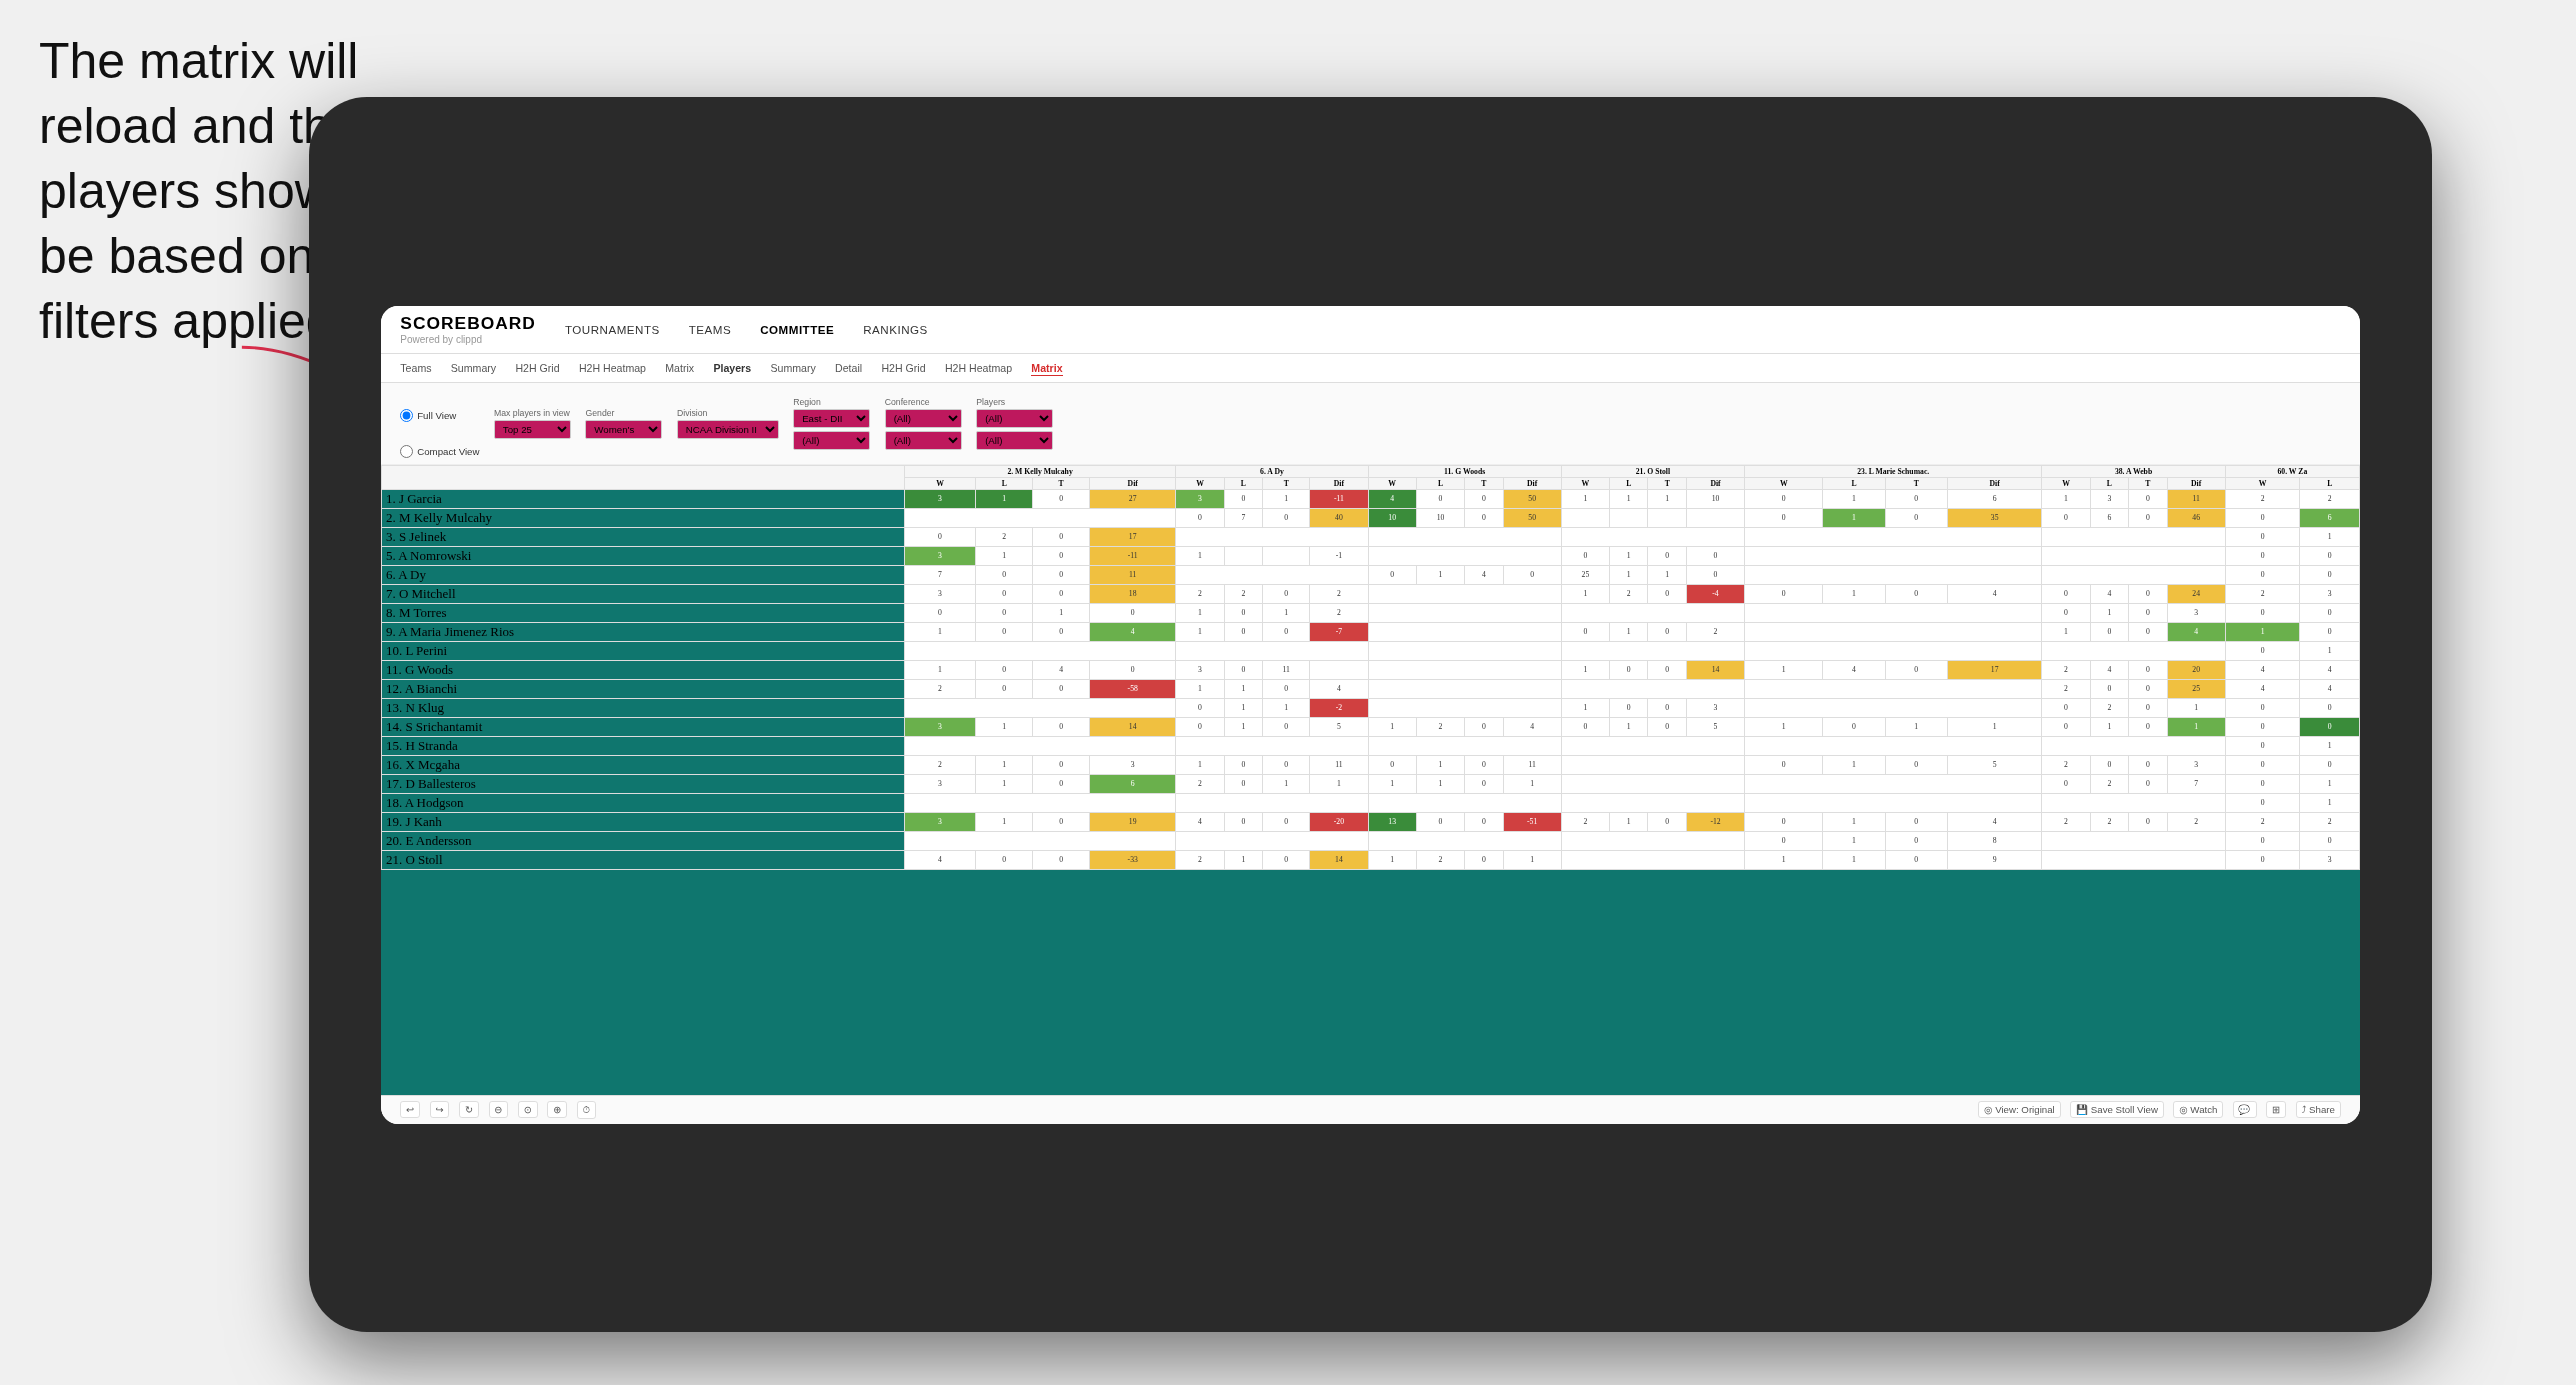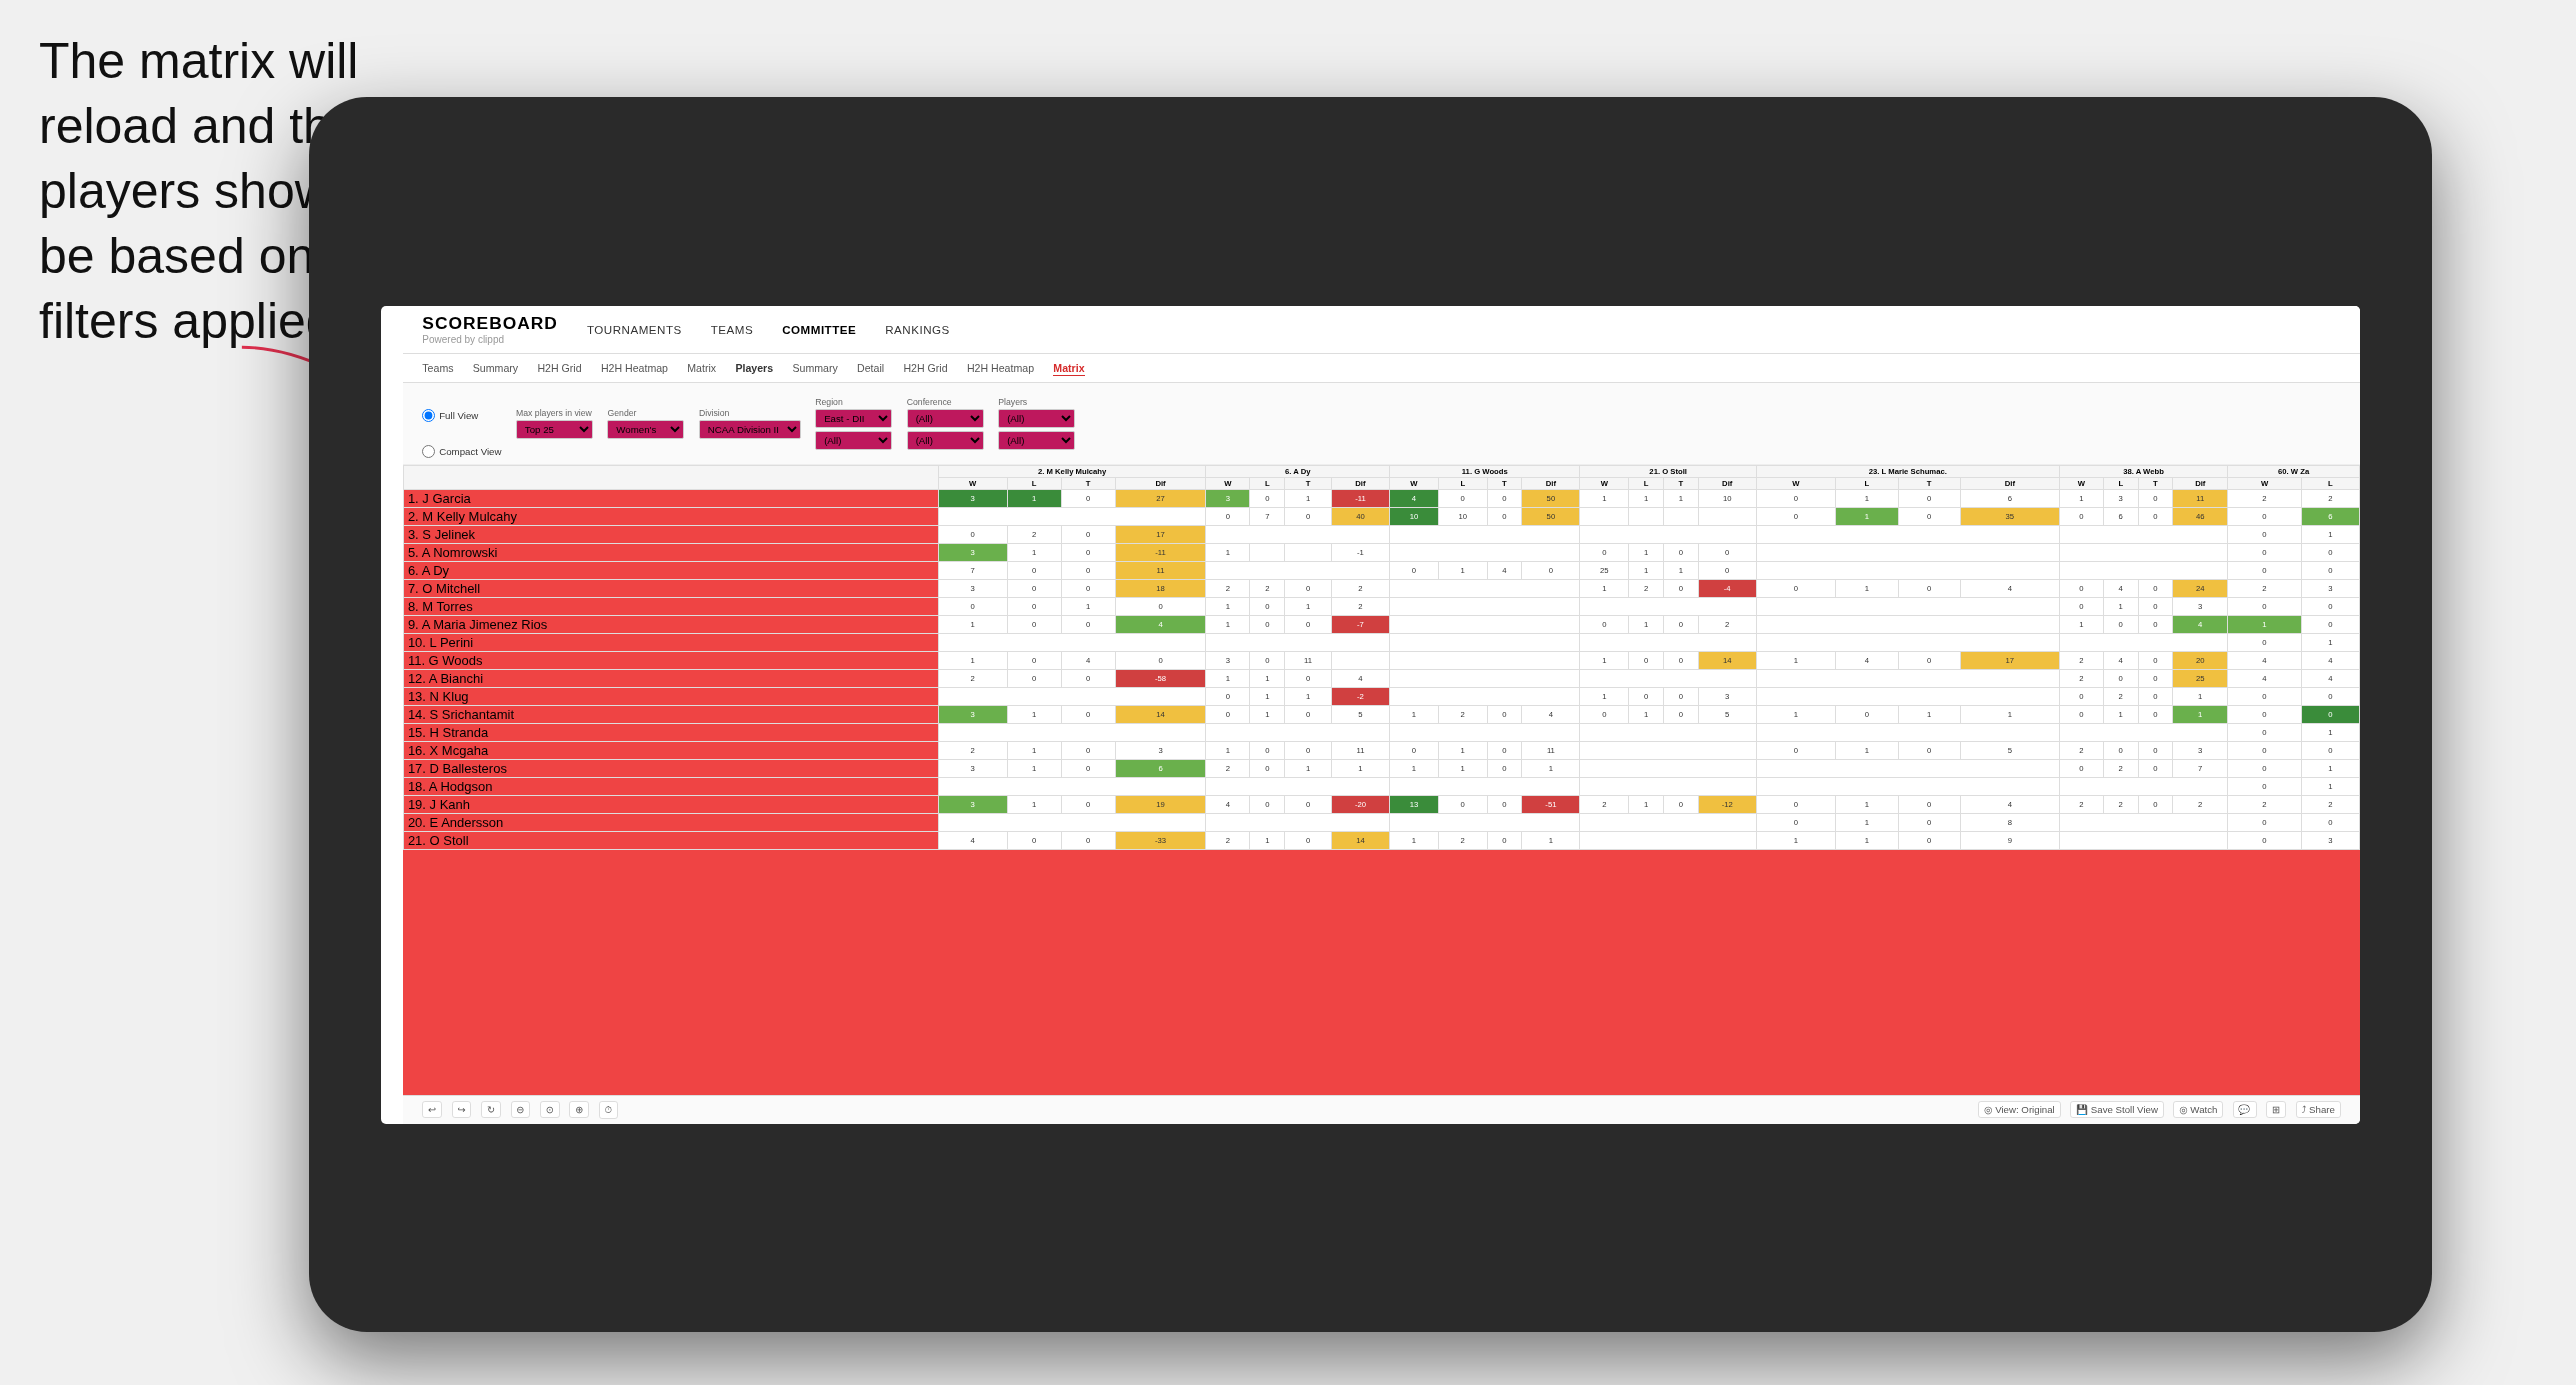--- a/index.html
+++ b/index.html
@@ -36,24 +36,23 @@
       box-shadow: 0 29px 77px rgba(0,0,0,0.5);
       display: flex;
       align-items: center;
       justify-content: center;
     }
 
     .tablet-screen {
       width: 1979px;
       height: 818px;
       background: #fff;
-      border-radius: 5px;
+      border-radius: 17px;
       overflow: hidden;
       position: relative;
-      padding-left: 22px;
     }
 
     
     .app-header {
       display: flex;
       align-items: center;
       padding: 7.7px 19.3px;
       border-bottom: 1px solid #ddd;
       background: #fff;
     }
@@ -160,21 +159,22 @@
       gap: 3.9px;
       font-size: 9.7px;
       color: #333;
       margin-top: 20px;
     }
 
     
     .matrix-container {
       overflow: auto;
       flex: 1;
-      background: #ef4444;
+      background: #0f766e;
+      font-family: Liberation Serif, serif;
     }
 
     .matrix-table {
       border-collapse: collapse;
       font-size: 7.7px;
       width: 100%;
     }
 
     .matrix-table th, .matrix-table td {
       border: 1px solid #ddd;

